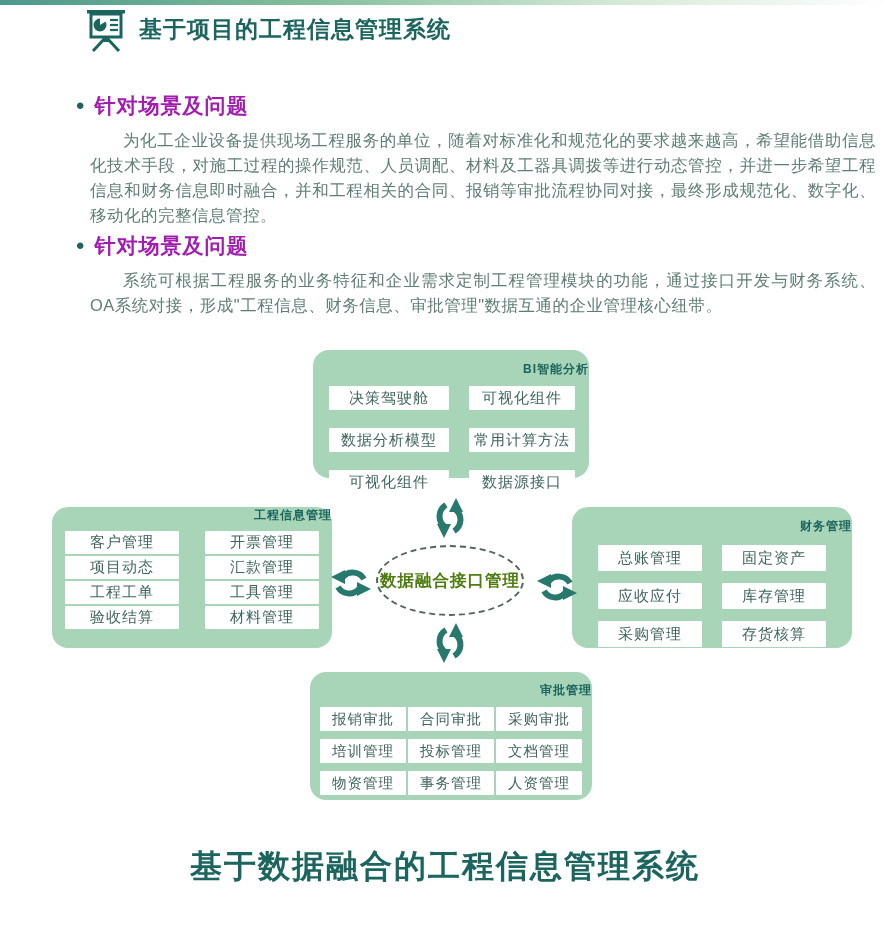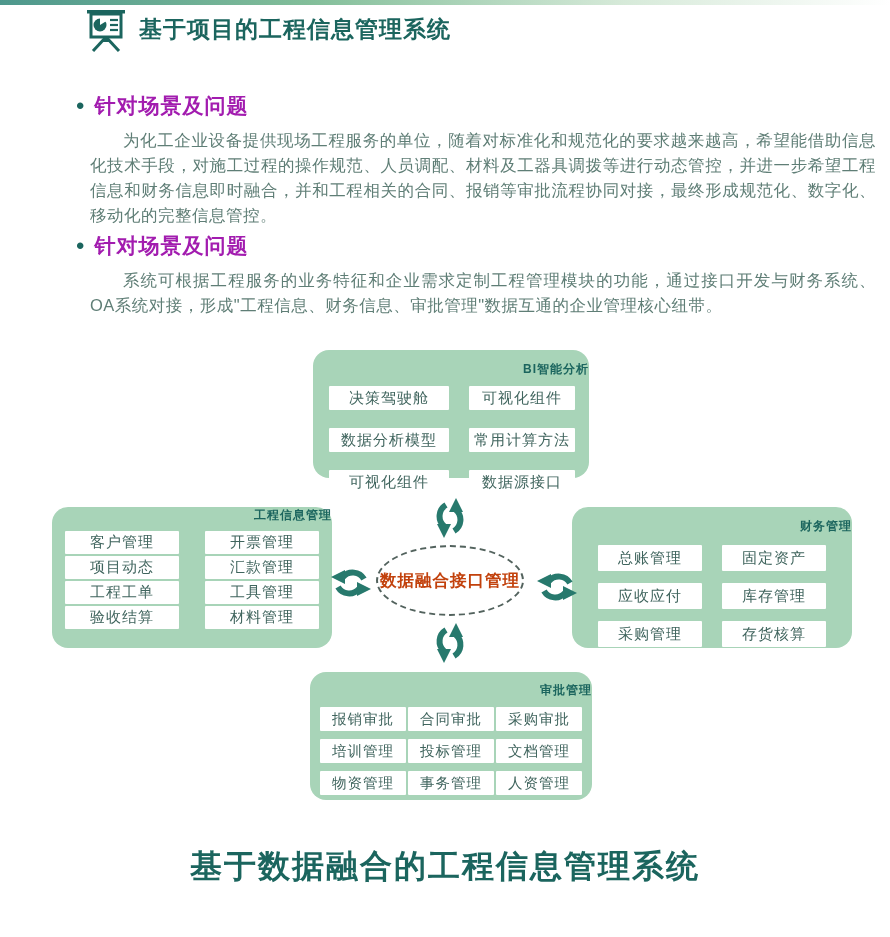--- a/index.html
+++ b/index.html
@@ -76,21 +76,21 @@
     padding:8px 10px 0 10px; row-gap:8px;
   }
   .panel-bottom .pill { height:24px; font-size:14.5px; }
 
   .center-ellipse {
     position:absolute; left:376px; top:545px; width:148px; height:71px;
     border:2px dashed #52625d; border-radius:50%;
     display:flex; align-items:center; justify-content:center;
   }
   .center-ellipse .txt {
-    font-size:16.5px; font-weight:bold; color:#c2410c; letter-spacing:1px; white-space:nowrap;
+    font-size:16.5px; font-weight:bold; color:#4d7c0f; letter-spacing:1px; white-space:nowrap;
   }
 
   .sync { position:absolute; width:38px; height:42px; }
   .sync svg { width:100%; height:100%; }
   .sync-top    { left:431px; top:497px; }
   .sync-bottom { left:431px; top:622px; }
   .sync-left   { left:332px; top:562px; transform:rotate(90deg); }
   .sync-right  { left:538px; top:566px; transform:rotate(90deg); }
 
   .footer-title {

